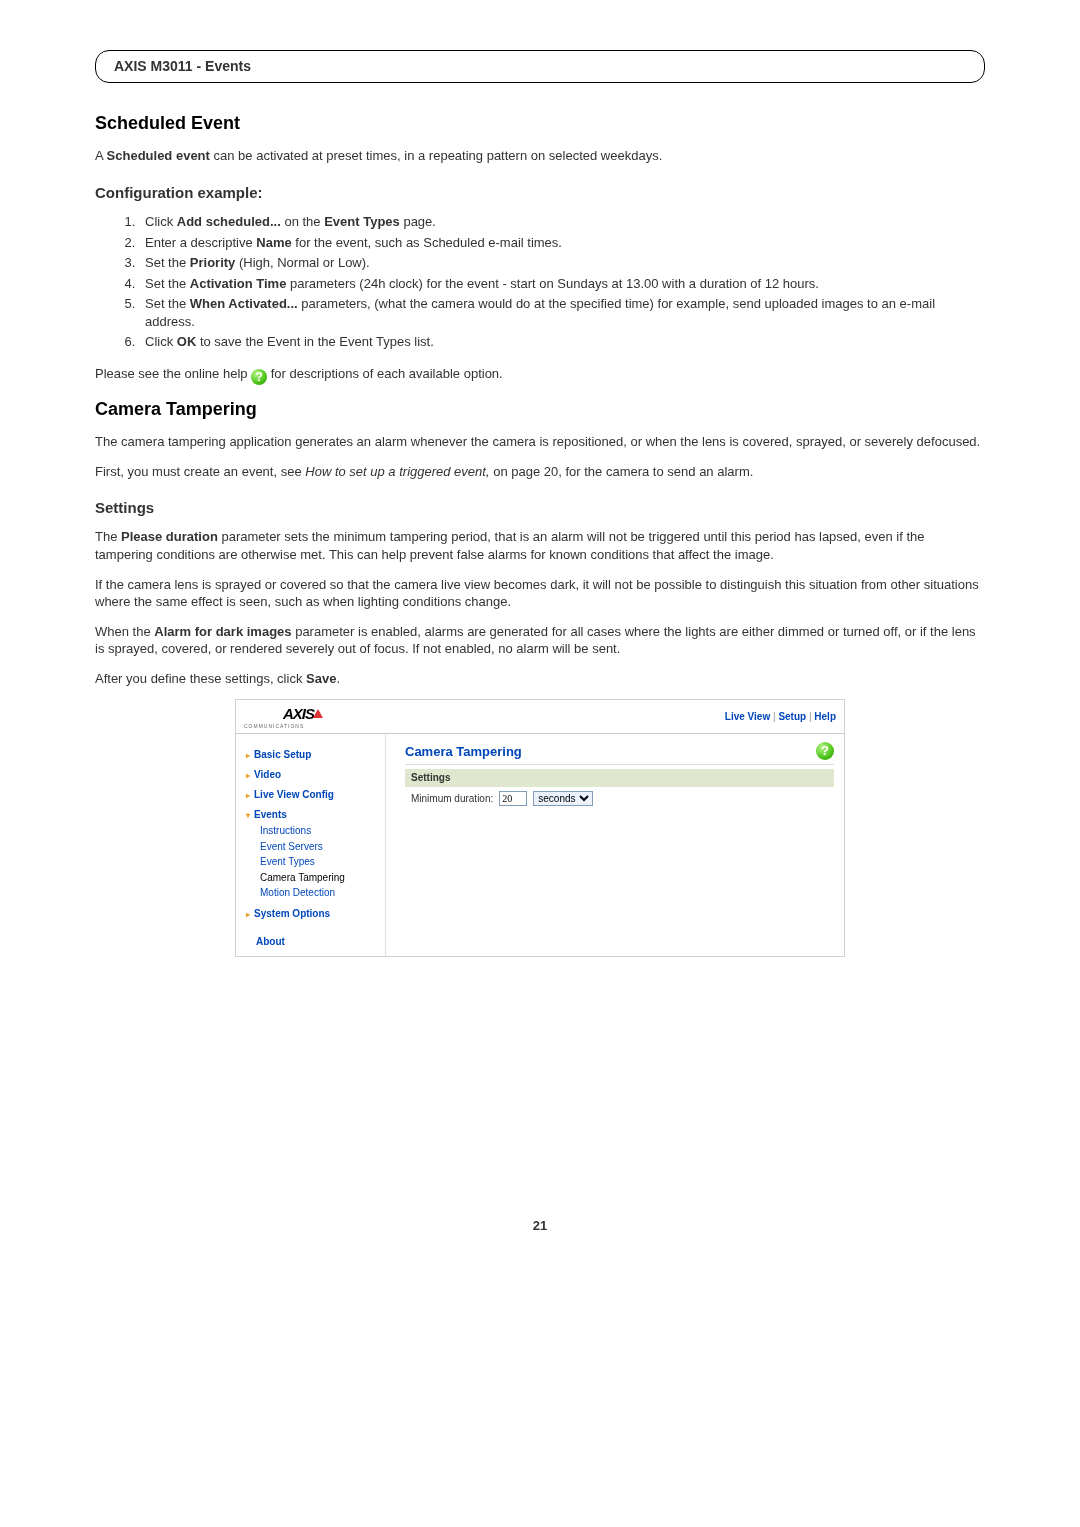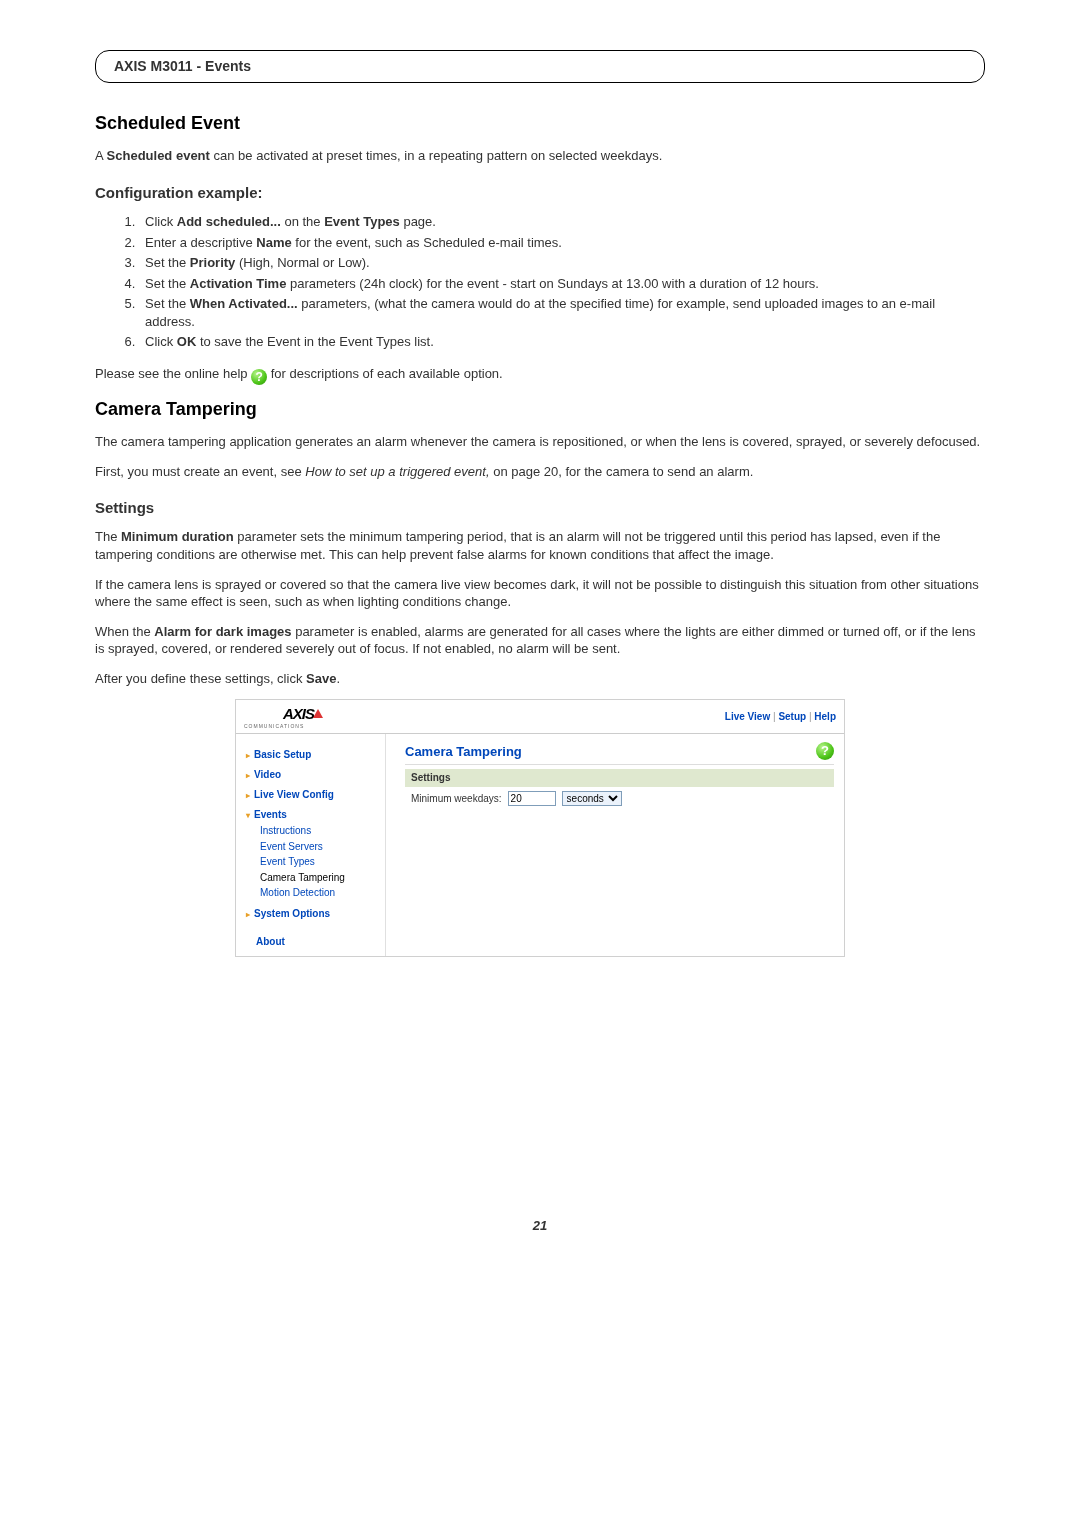--- a/index.html
+++ b/index.html
@@ -168,24 +168,25 @@
     padding: 2px 6px;
   }
   .setting-row {
     padding: 4px 6px;
     font-size: 10px;
     display: flex;
     align-items: center;
     gap: 6px;
   }
   .setting-row input[type=text] {
-    width: 48px;
+    width: 28px;
     font-size: 10px;
     border: 1px solid #7f9db9;
     padding: 1px 2px;
+    font-family: Liberation Serif, serif;
   }
   .setting-row select {
     font-size: 10px;
     border: 1px solid #7f9db9;
     background: #ebf2fb;
   }
   .cb-row {
     background: #edf2e3;
     padding: 3px 6px;
     font-size: 10px;
@@ -198,21 +199,20 @@
     background: #f2f2f2;
     border: 1px solid #999;
     border-radius: 2px;
     margin: 0 4px;
   }
   .page-num {
     text-align: center;
     font-weight: bold;
     font-size: 13px;
     margin-top: 260px;
-    font-style: italic;
   }
 </style>
 </head>
 <body>
 
 <div class="page-header">
   <span>AXIS M3011 - Events</span>
 </div>
 
 <h2 class="section">Scheduled Event</h2>
@@ -235,21 +235,21 @@
 </p>
 
 <h2 class="section">Camera Tampering</h2>
 <p>The camera tampering application generates an alarm whenever the camera is repositioned, or when the lens is covered, sprayed, or severely defocused.</p>
 <p>
   <span>First, you must create an event, see </span><span class="i">How to set up a triggered event,</span><span> on page 20, for the camera to send an alarm.</span>
 </p>
 
 <h3 class="sub">Settings</h3>
 <p>
-  <span>The </span><span class="b">Minimum duration</span><span> parameter sets the minimum tampering period, that is an alarm will not be triggered until this period has lapsed, even if the tampering conditions are otherwise met. This can help prevent false alarms for known conditions that affect the image.</span>
+  <span>The </span><span class="b">Please duration</span><span> parameter sets the minimum tampering period, that is an alarm will not be triggered until this period has lapsed, even if the tampering conditions are otherwise met. This can help prevent false alarms for known conditions that affect the image.</span>
 </p>
 <p>If the camera lens is sprayed or covered so that the camera live view becomes dark, it will not be possible to distinguish this situation from other situations where the same effect is seen, such as when lighting conditions change.</p>
 <p>
   <span>When the </span><span class="b">Alarm for dark images</span><span> parameter is enabled, alarms are generated for all cases where the lights are either dimmed or turned off, or if the lens is sprayed, covered, or rendered severely out of focus. If not enabled, no alarm will be sent.</span>
 </p>
 <p>
   <span>After you define these settings, click </span><span class="b">Save</span><span>.</span>
 </p>
 
 <div class="ui-shot">
@@ -281,21 +281,21 @@
       <span class="grp">System Options</span>
       <span class="about">About</span>
     </div>
     <div class="ui-main">
       <div class="ui-main-h">
         <span>Camera Tampering</span>
         <span class="help-icon">?</span>
       </div>
       <div class="settings-bar">Settings</div>
       <div class="setting-row">
-        <span>Minimum weekdays:</span>
+        <span>Minimum duration:</span>
         <input type="text" value="20" style="">
         <select>
           <option>seconds</option>
         </select>
       </div>
     </div>
   </div>
 </div>
 
 <div class="page-num">21</div>

